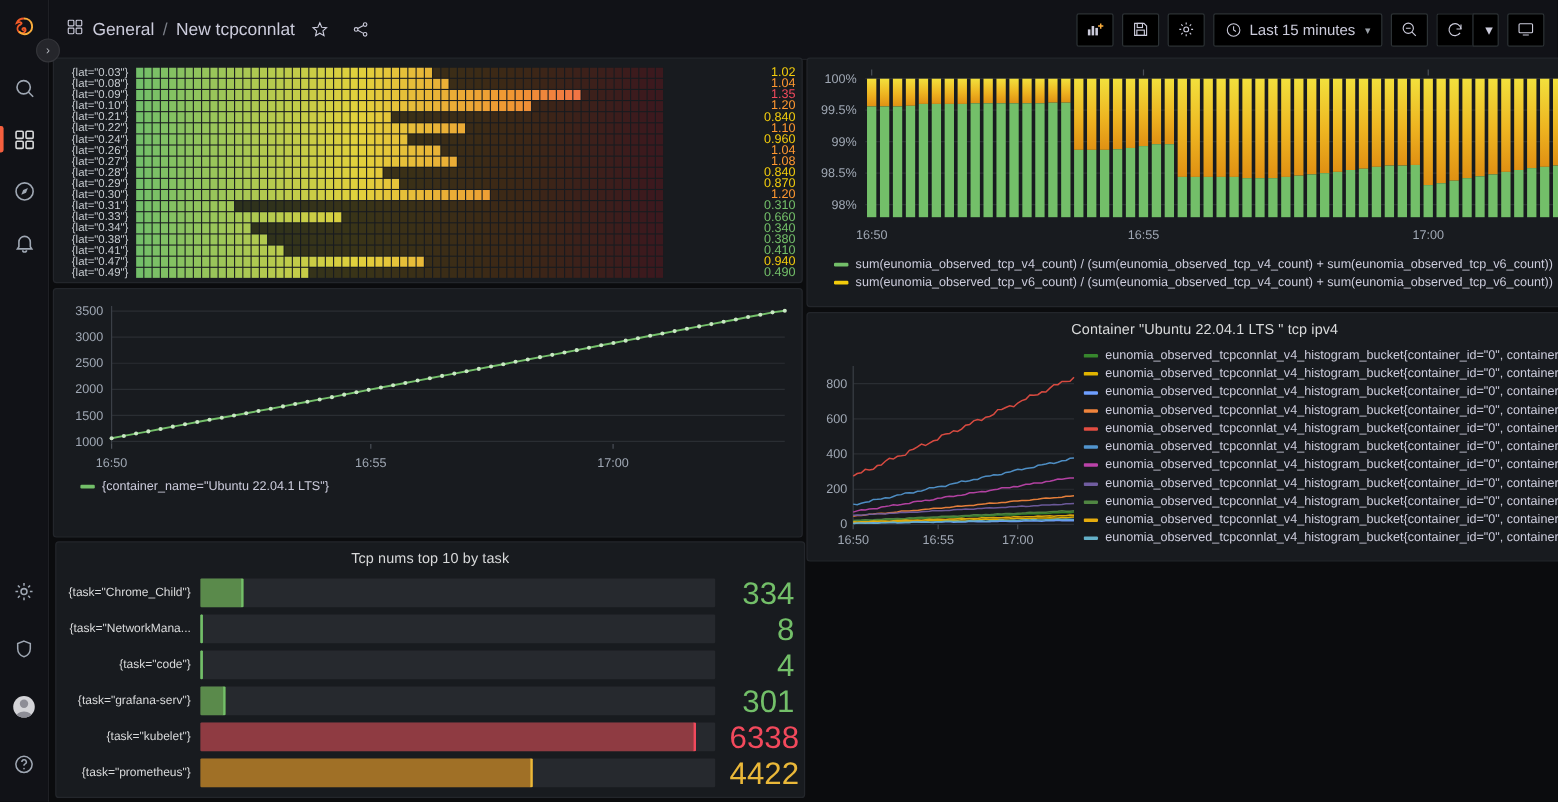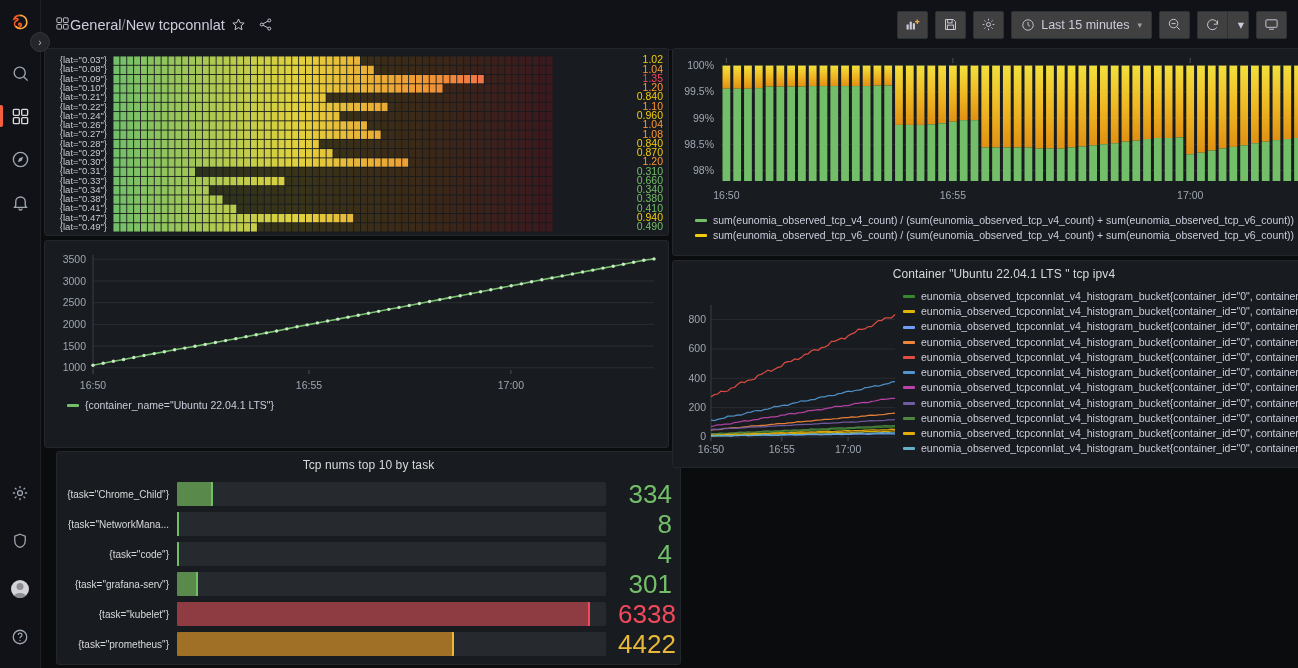--- a/index.html
+++ b/index.html
@@ -37,32 +37,32 @@
     background: #25262b; border: 1px solid #34353a; border-radius: 50%;
     display: flex; align-items: center; justify-content: center; z-index: 30;
     color: #b5b8bf; font-size: 10px;
   }
   
   #topbar {
     position: absolute; left: 41px; top: 0; right: 0; height: 50px;
     background: #111217; border-bottom: 1px solid #1f2025;
     display: flex; align-items: center; padding: 0 11px 0 14px;
   }
-  .breadcrumb { display: flex; align-items: center; font-size: 14.5px; }
+  .breadcrumb { display: flex; align-items: center; gap: 7px; font-size: 14.5px; }
   .bc-folder { color: #ccccdc; }
   .bc-sep { color: #7b7f88; }
   .bc-title { color: #ccccdc; }
   .bc-icon svg { stroke: #ccccdc; fill: none; stroke-width: 1.5; }
   .icon-btn-plain { display:flex; align-items:center; justify-content:center; width:20px; height:20px; }
   .icon-btn-plain svg { stroke: #ccccdc; fill: none; stroke-width: 1.5; }
   .spacer { flex: 1; }
   .tb-right { display: flex; align-items: center; gap: 7px; }
   .tb-btn {
     height: 28px; min-width: 30px; padding: 0 7px;
-    background: #404040; border: 1px solid #2c3235; border-radius: 2px;
+    background: #000000; border: 1px solid #2c3235; border-radius: 2px;
     display: flex; align-items: center; justify-content: flex-end; gap: 6px;
     color: #ccccdc; font-size: 12.5px;
   }
   .tb-btn svg { stroke: #ccccdc; fill: none; stroke-width: 1.5; }
   .time-btn { padding: 0 9px; }
   .time-btn .caret { color: #9aa0a8; font-size: 9px; margin-left: 2px;}
   .refresh-group { display: flex; }
   .refresh-group .tb-btn:first-child { border-right: none; border-radius: 2px 0 0 2px; }
   .refresh-group .tb-btn:last-child { border-radius: 0 2px 2px 0; min-width: 22px; padding: 0 4px; }
   
@@ -1733,21 +1733,21 @@
         <text x="465.9" y="148" class="axis-label" text-anchor="middle">17:00</text>
       </svg>
     <div id="legend-line1" style="padding:2px 0 0 22px;">
         <div class="legend-row">
           <span class="legend-swatch" style="background: rgb(115, 191, 105);"></span>
           <span>{container_name="Ubuntu 22.04.1 LTS"}</span>
         </div>
       </div>
   </div>
 
-  <div class="panel" style="left:15px; top:401px; width:625px; height:214px;">
+  <div class="panel" style="left:5px; top:401px; width:625px; height:214px;">
     <div class="panel-title">Tcp nums top 10 by task</div>
     <div id="bargauge" style="padding:7px 8px 0 8px;">
         <div class="bg-row">
           <div class="bg-label">{task="Chrome_Child"}</div>
           <div class="bg-track">
             <div class="bg-fill" style="width: 8.35%; background: rgb(90, 138, 75); box-shadow: rgb(115, 191, 105) -2px 0px 0px 0px inset;"></div>
           </div>
           <div class="bg-value" style="color: rgb(115, 191, 105);">334</div>
         </div>
         <div class="bg-row">

